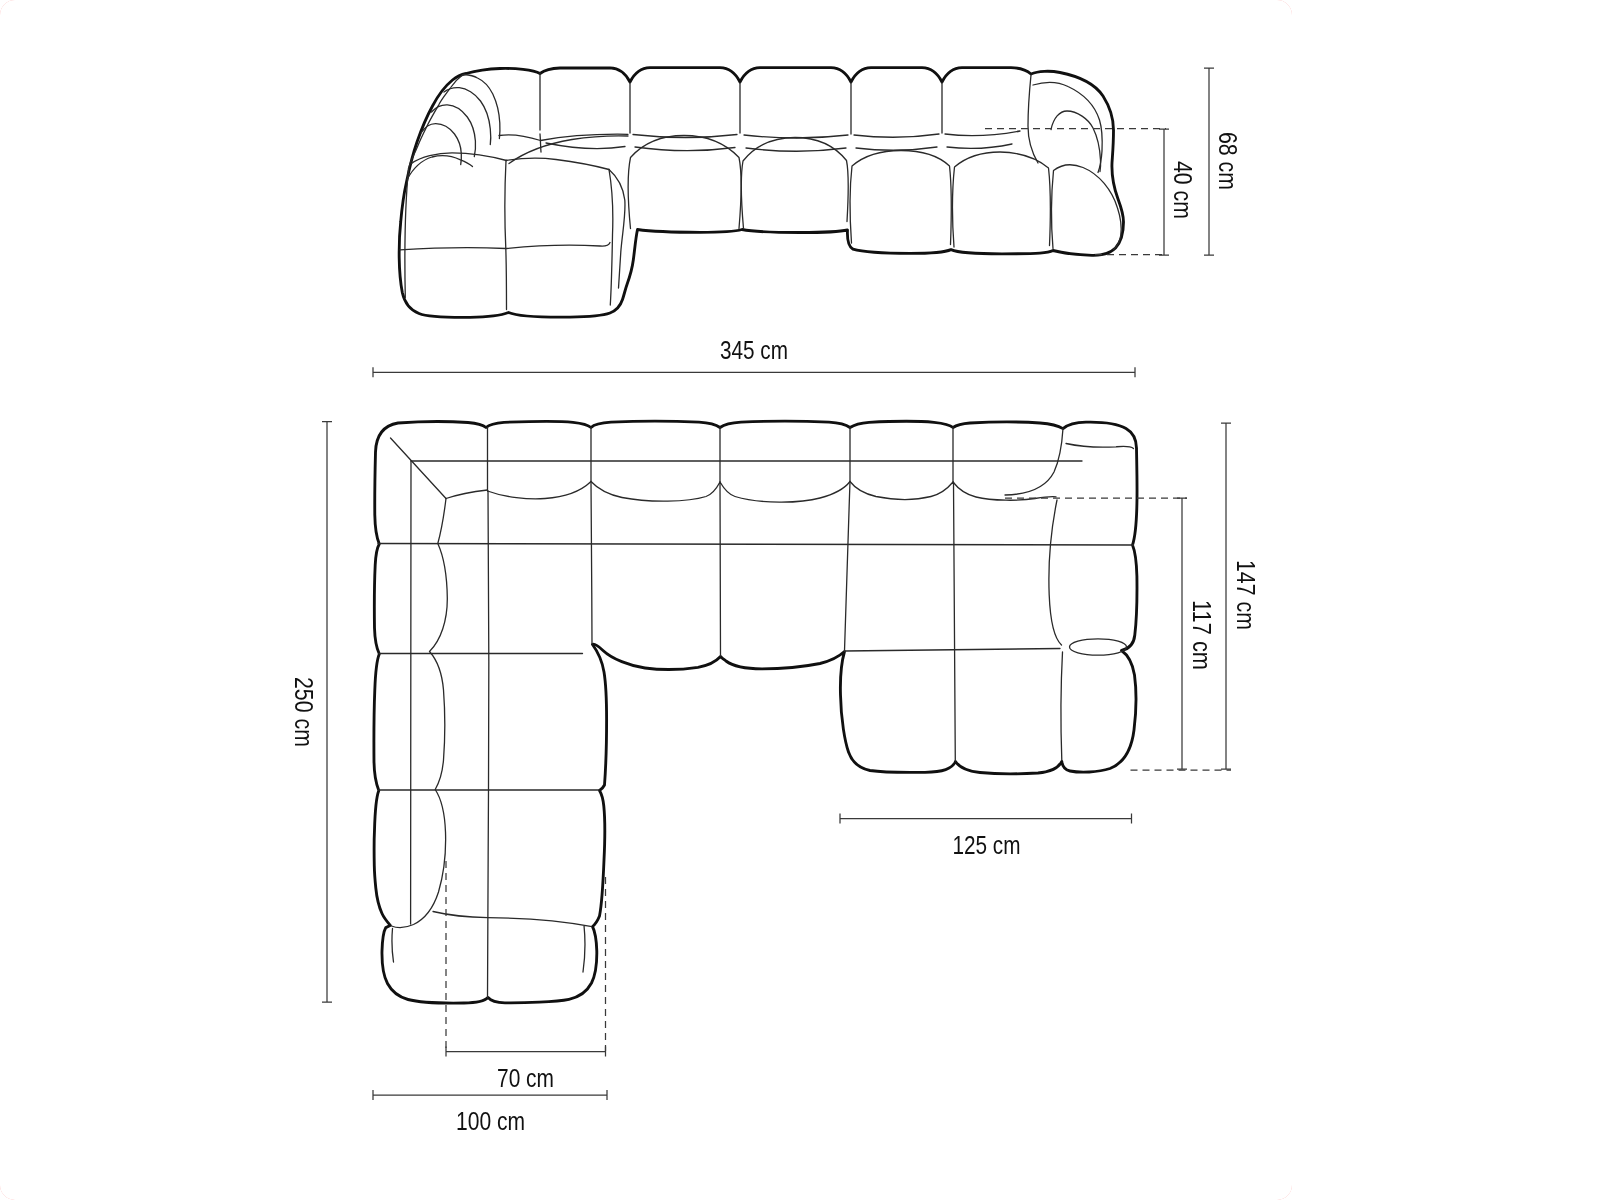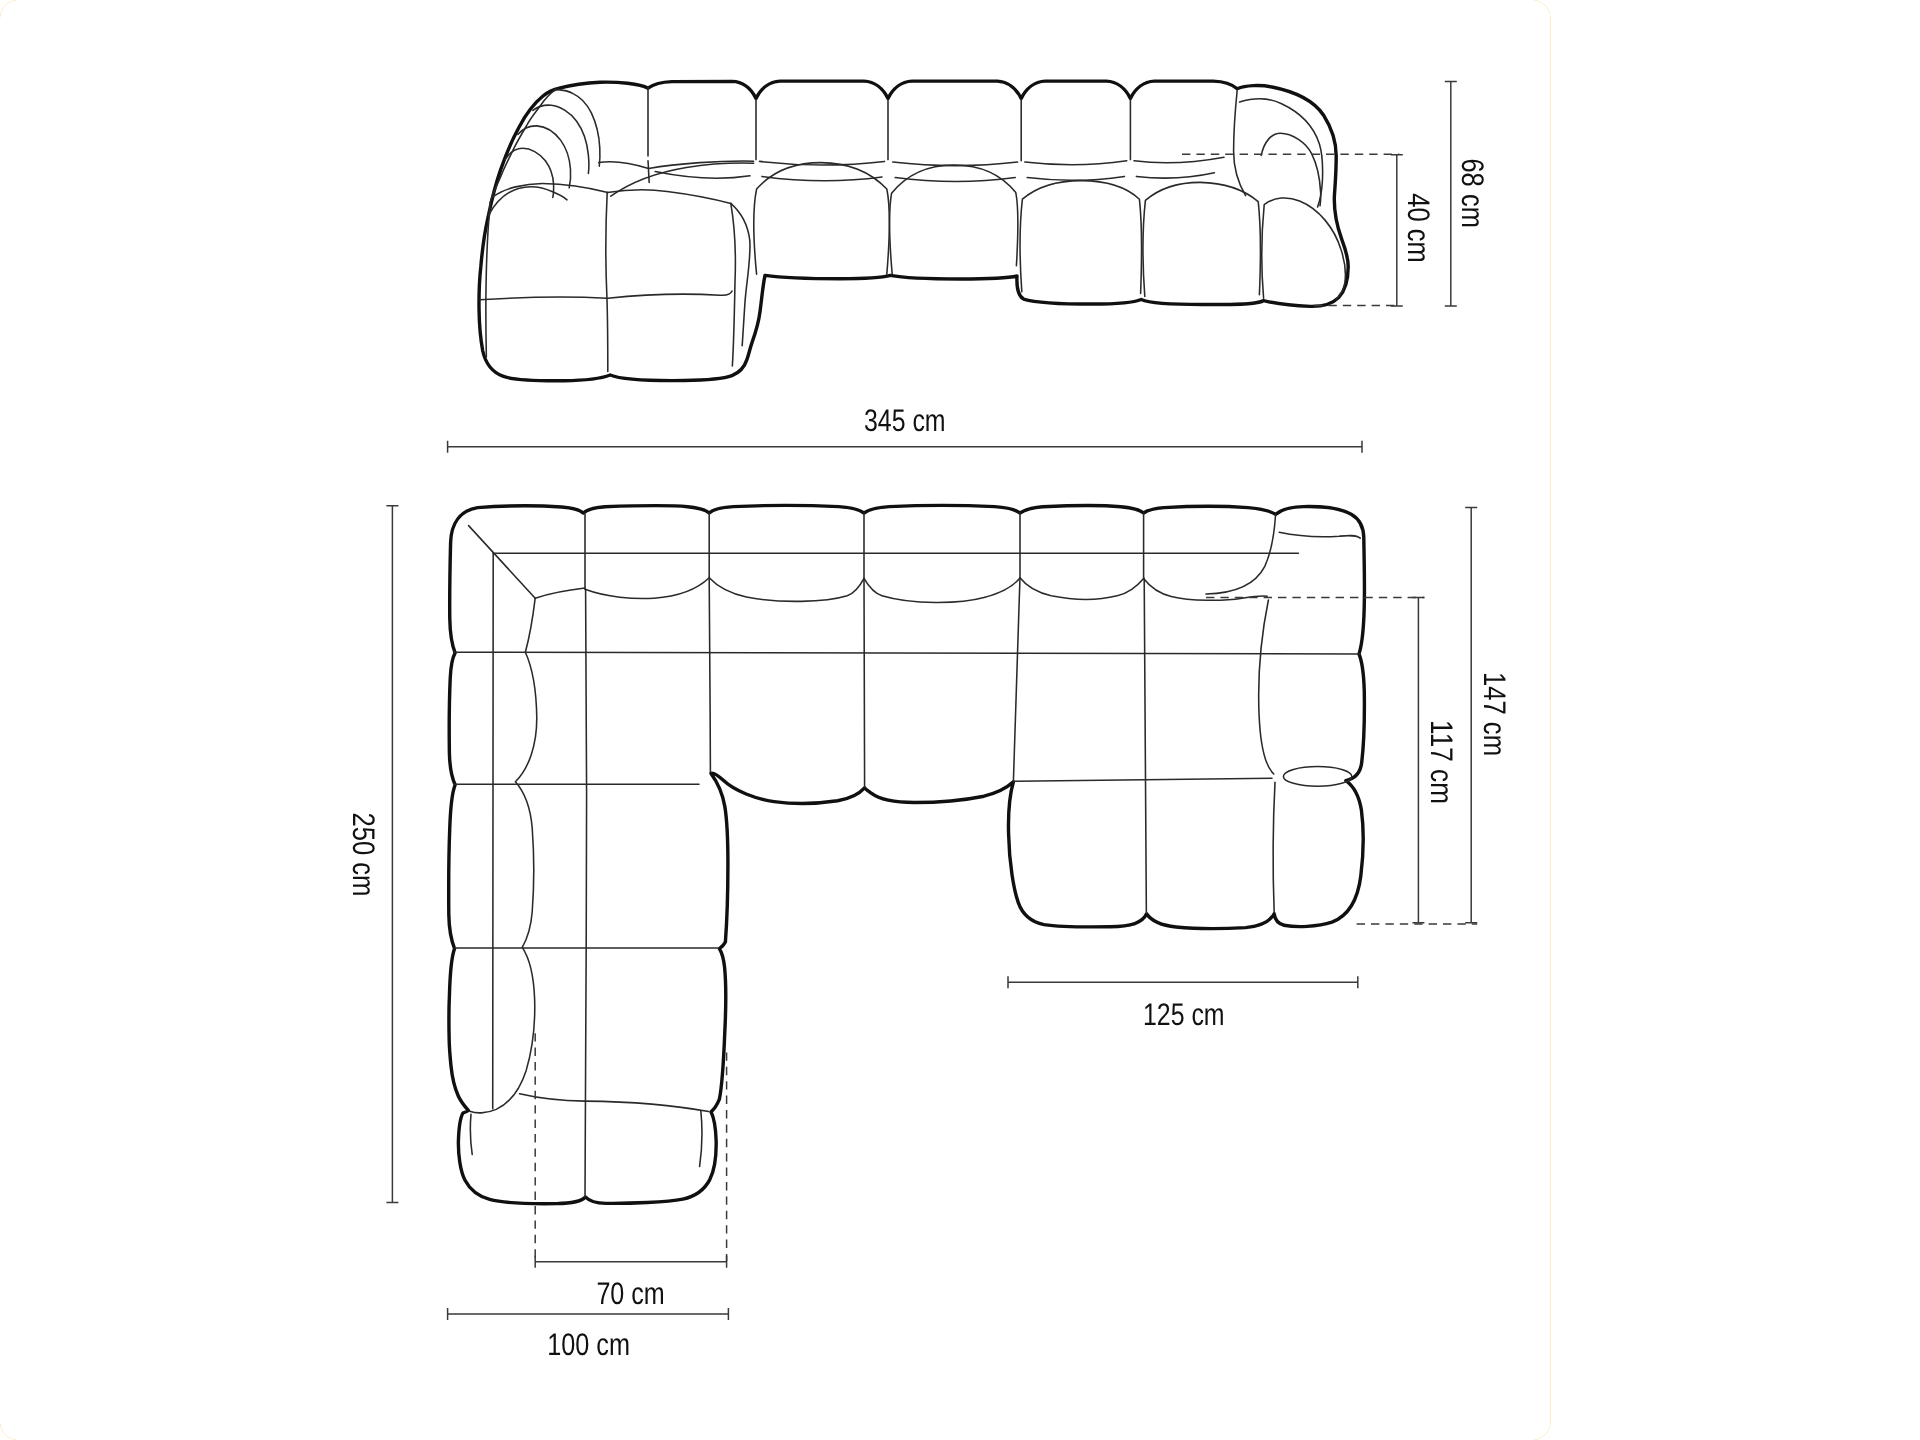--- a/index.html
+++ b/index.html
@@ -1,17 +1,17 @@
 <!DOCTYPE html>
 <html><head>
 <meta charset="utf-8">
 <title>Sofa dimensions</title>
 <style>
   html,body{margin:0;padding:0;background:#ffffff;}
-  .page{width:1292px;height:1200px;position:relative;background:#eab308;overflow:hidden;border-radius:15px;}
+  .page{width:1292px;height:1200px;position:relative;background:#fca5a5;overflow:hidden;border-radius:15px;}
   svg{display:block;}
   text{font-family:"Liberation Sans", sans-serif;fill:#111111;}
 </style>
 </head>
 <body>
 <div class="page">
 <svg width="1600" height="1200" viewBox="0 0 1600 1200">
 
 <rect x="0" y="0" width="1600" height="1200" fill="#ffffff"></rect>
 

